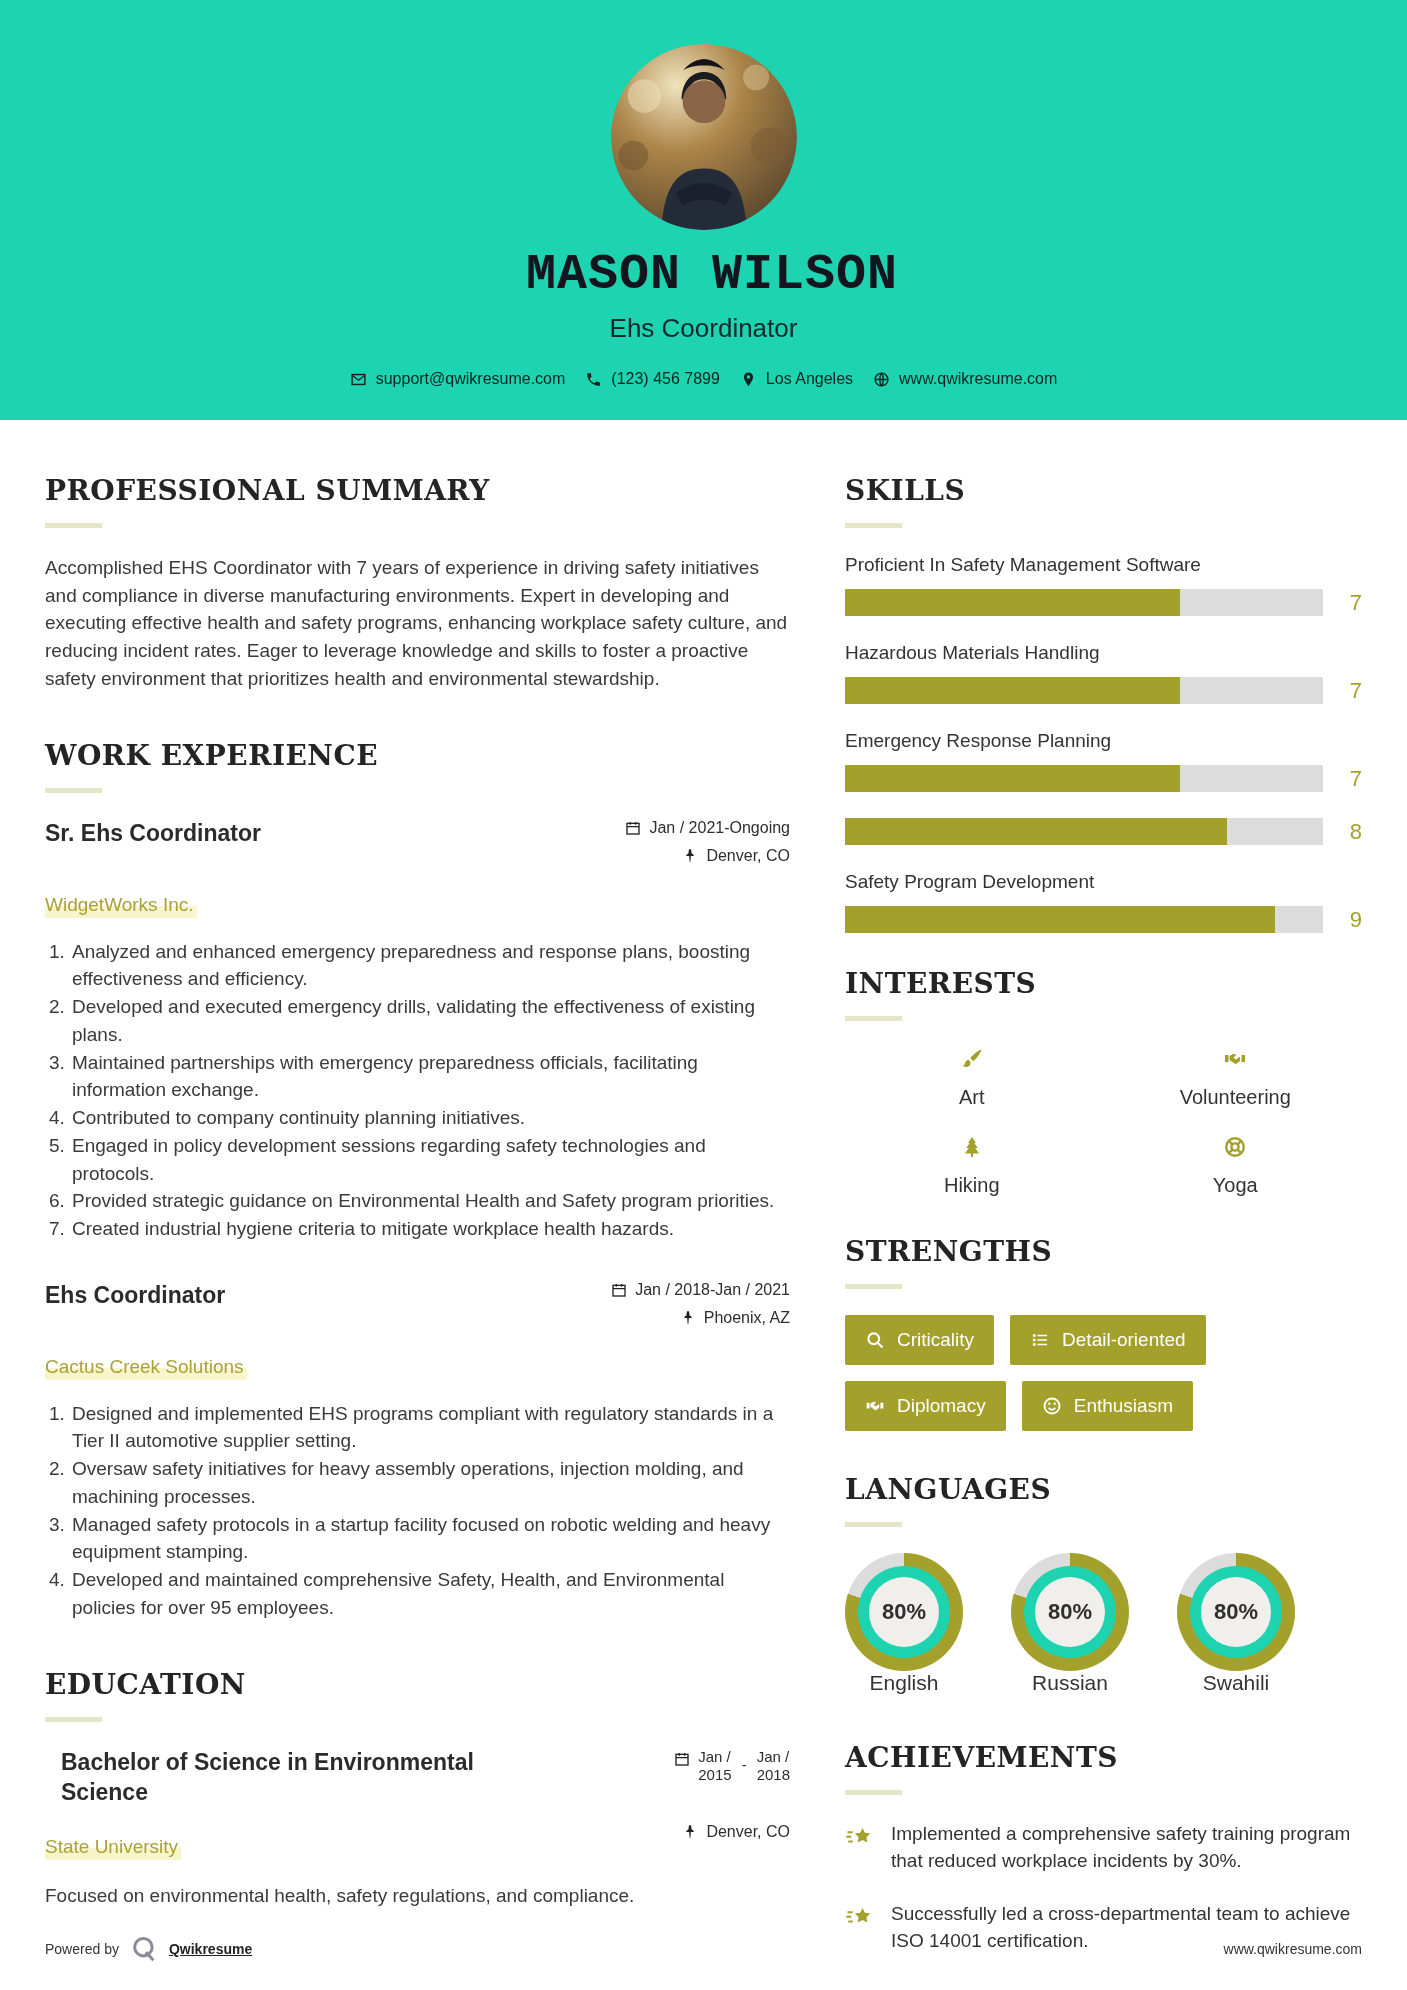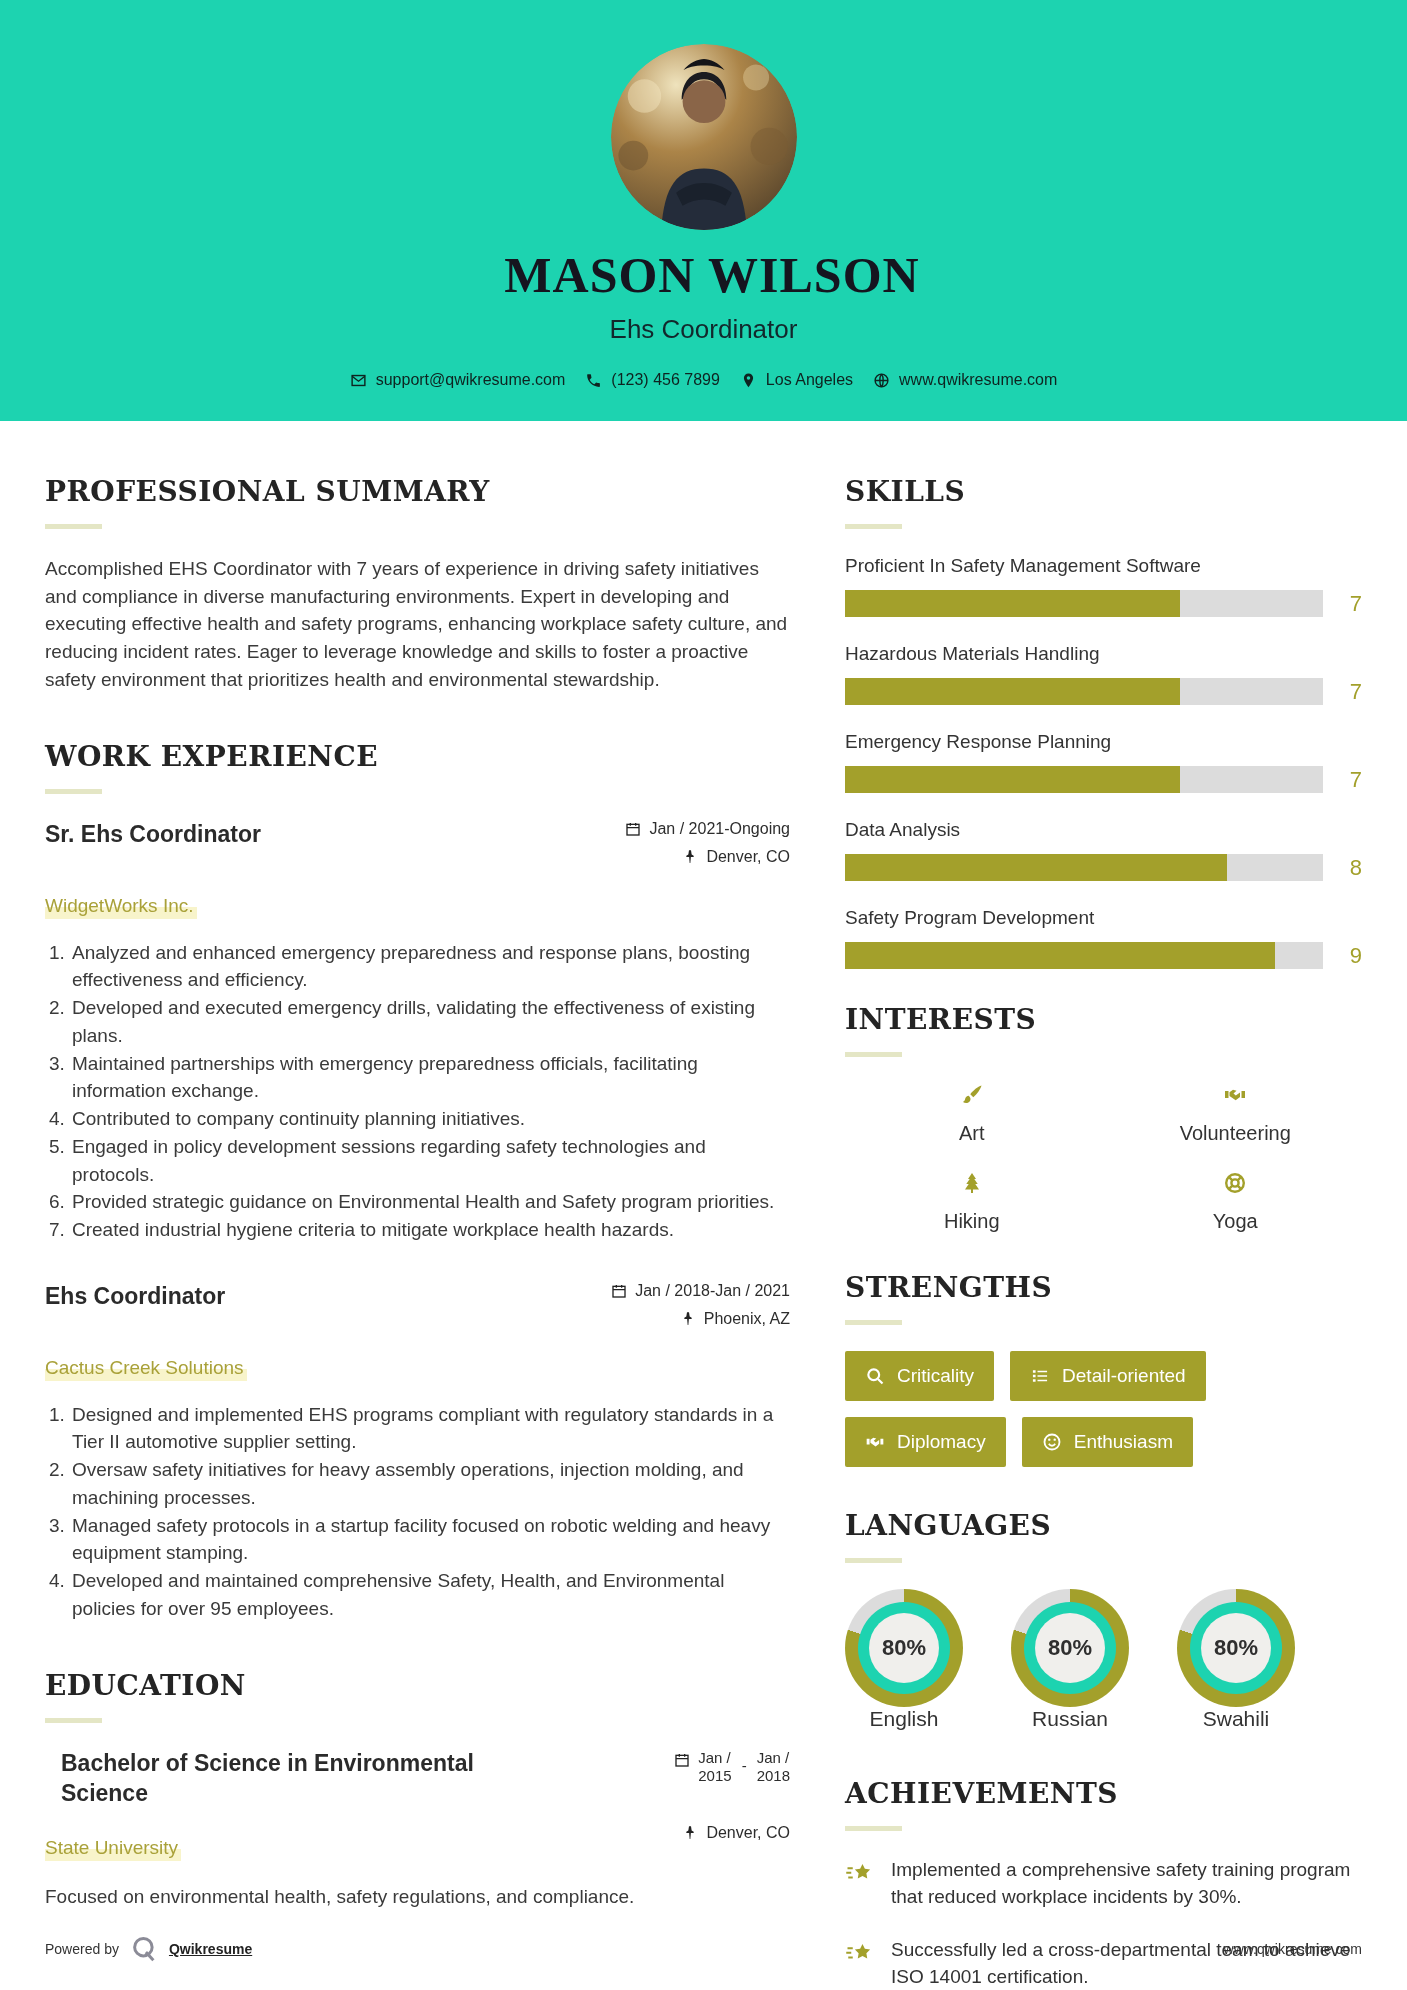--- a/index.html
+++ b/index.html
@@ -3,21 +3,21 @@
 <meta charset="utf-8">
 <style>
   html,body{margin:0;padding:0;background:#fff;}
   .page{position:relative;width:1407px;height:1990px;background:#ffffff;
         font-family:"Liberation Sans",sans-serif;color:#3a3a3a;overflow:hidden;}
 
   
   .header{background:#1dd3b0;text-align:center;padding:44px 0 32px;}
   .photo{width:186px;height:186px;border-radius:50%;overflow:hidden;margin:0 auto;}
   .photo svg{display:block;width:100%;height:100%;}
-  .name{font-family:Liberation Serif, serif;font-weight:700;
+  .name{font-family:Liberation Mono, monospace;font-weight:700;
         font-size:50px;letter-spacing:1px;color:#15151f;margin-top:16px;padding-left:17px;}
   .subtitle{font-size:26px;font-weight:500;color:#12282c;margin-top:10px;}
   .contact-row{display:flex;justify-content:center;align-items:flex-start;gap:20px;
                margin-top:26px;font-size:16px;color:#0e2420;}
   .contact-item{display:inline-flex;align-items:center;gap:9px;}
   .contact-item svg{width:17px;height:17px;color:#0e2420;}
 
   
   .content{display:flex;gap:55px;padding:54px 45px 0 45px;}
   .left-col{width:745px;flex:0 0 745px;}
@@ -294,21 +294,20 @@
       <div class="skill">
         <div class="skill-label">Emergency Response Planning</div>
         <div class="skill-bar-row">
           <div class="skill-bar">
               <div class="skill-fill" style="width: 70%;"></div>
             </div>
           <div class="skill-score">7</div>
         </div>
       </div>
       <div class="skill">
-        <div class="skill-label">Data Analysis</div>
         <div class="skill-bar-row">
           <div class="skill-bar">
               <div class="skill-fill" style="width: 80%;"></div>
             </div>
           <div class="skill-score">8</div>
         </div>
       </div>
       <div class="skill">
         <div class="skill-label">Safety Program Development</div>
         <div class="skill-bar-row">

